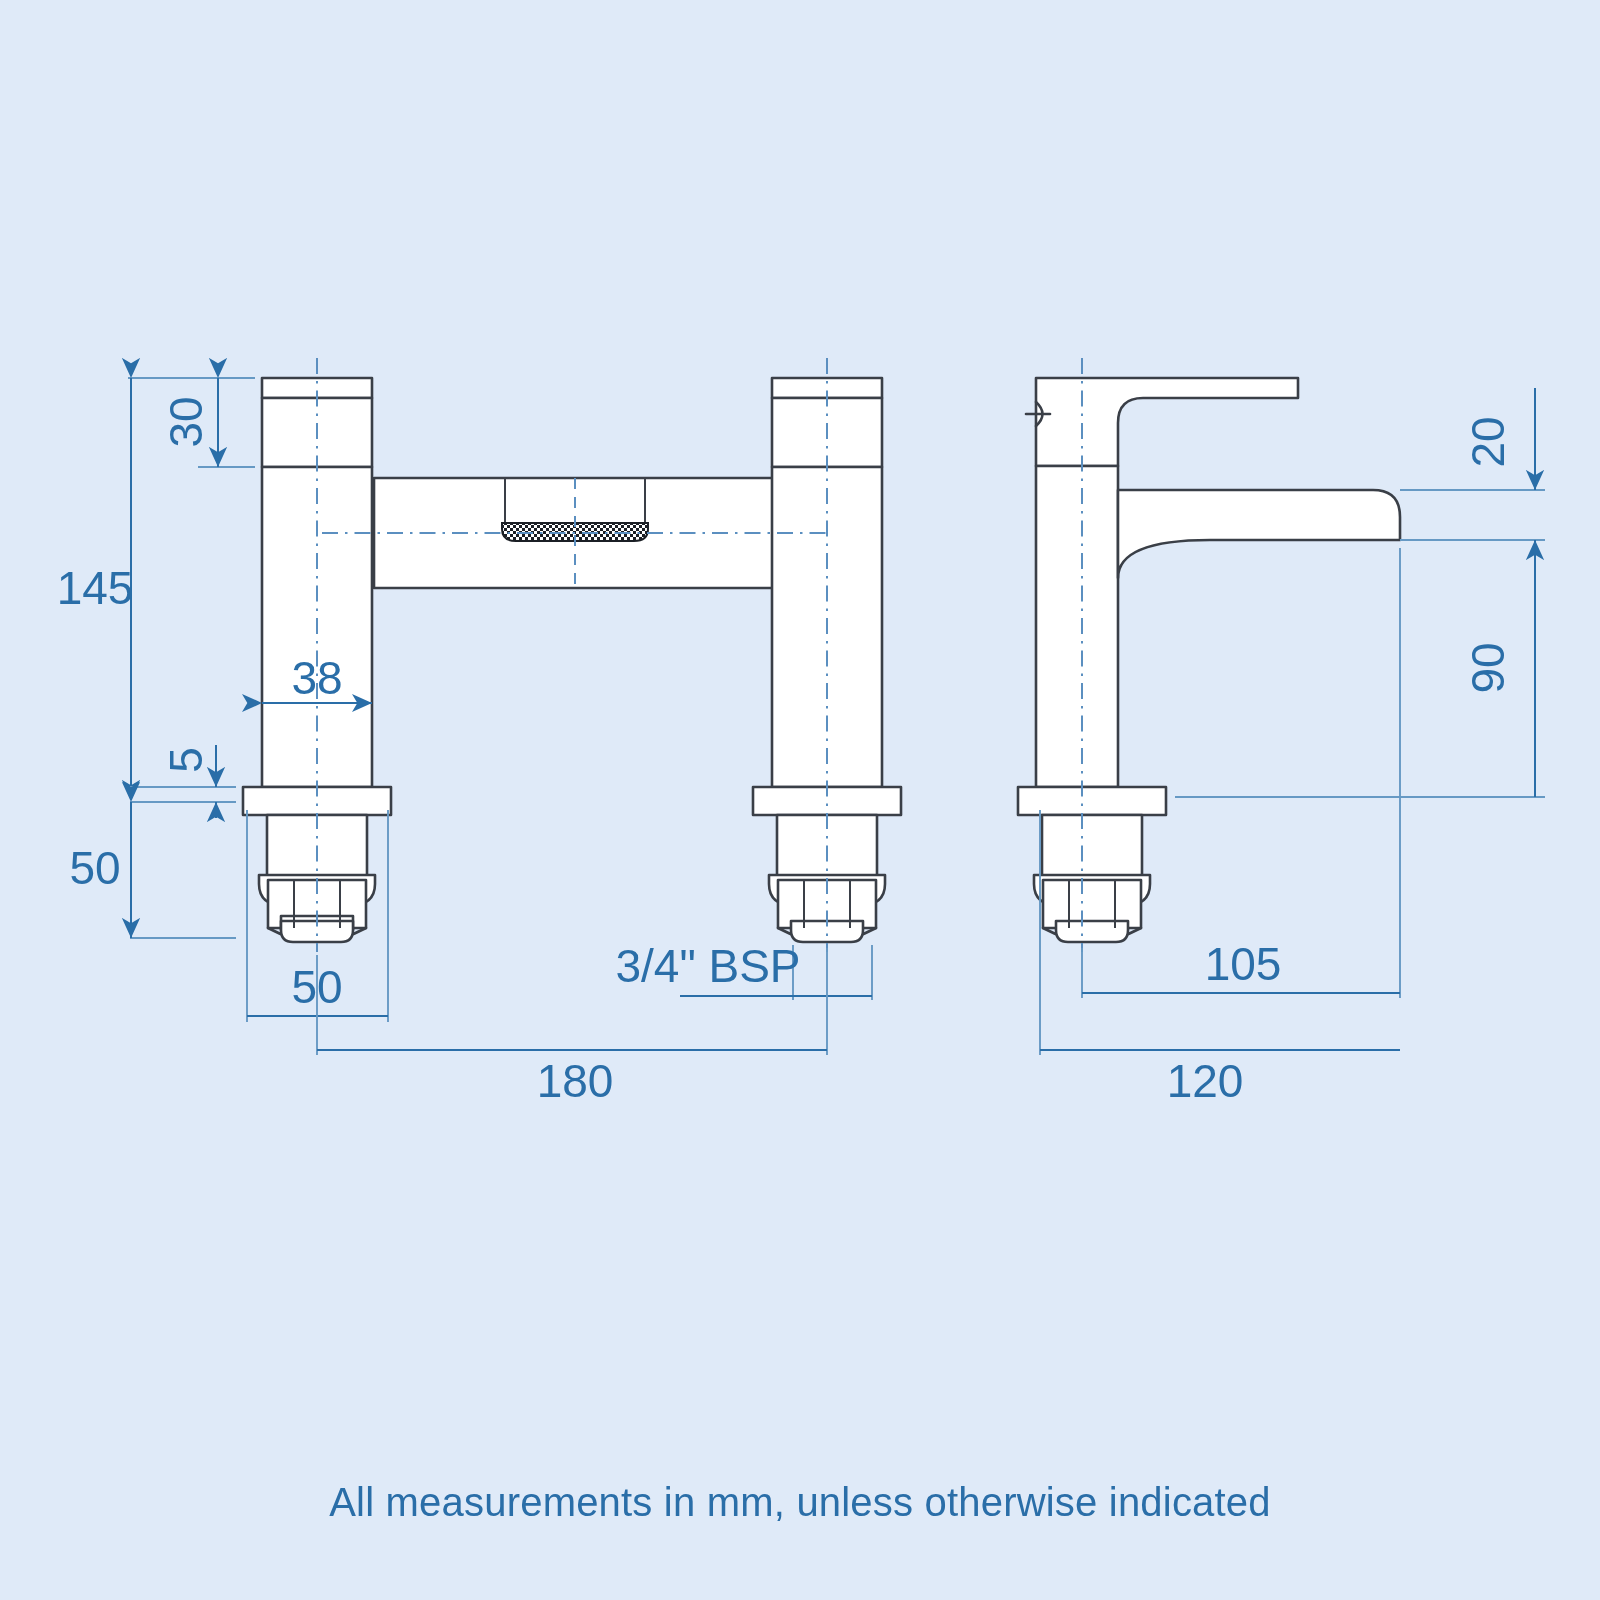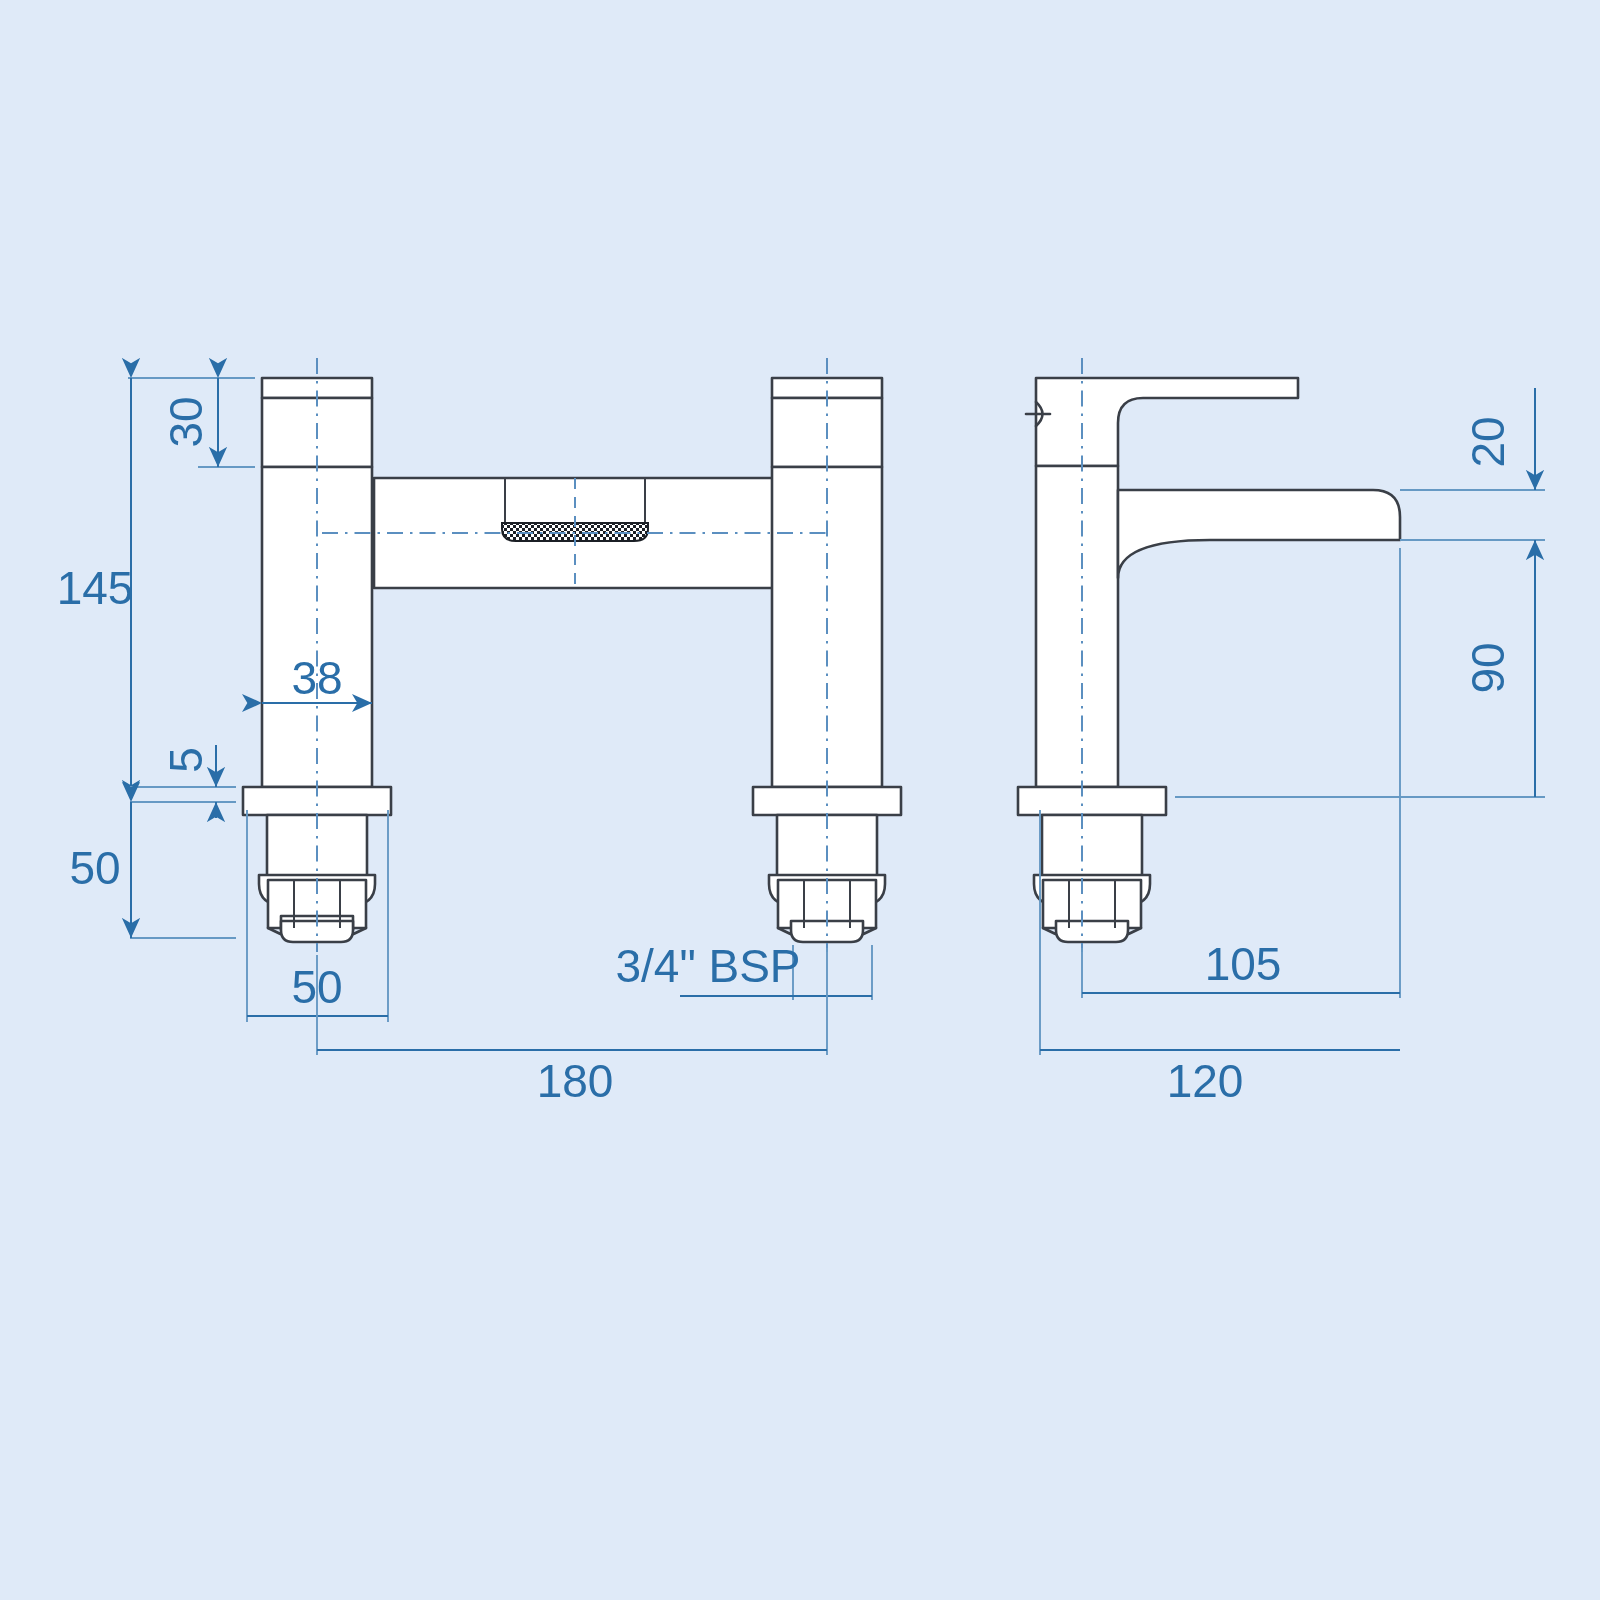--- a/index.html
+++ b/index.html
@@ -193,14 +193,15 @@
       <line class="ext" x1="1400" y1="548" x2="1400" y2="998"></line>
       <line class="dim" x1="1082" y1="993" x2="1400" y2="993"></line>
       <text class="dtxt" x="1243" y="968">105</text>
 
       <line class="ext" x1="1040" y1="810" x2="1040" y2="1055"></line>
       <line class="dim" x1="1040" y1="1050" x2="1400" y2="1050"></line>
       <text class="dtxt" x="1205" y="1085">120</text>
     </g>
   </svg>
 
+  <div class="caption">All measurements in mm, unless otherwise indicated</div>
 
 </div>
 
 </body></html>

